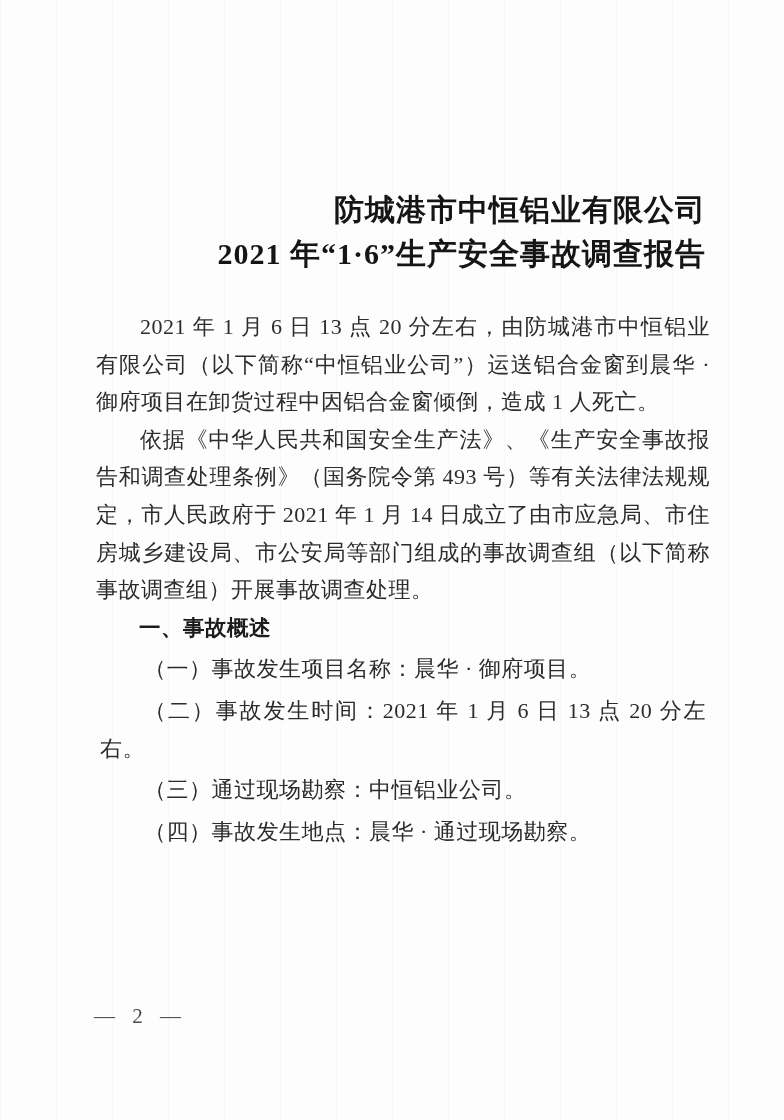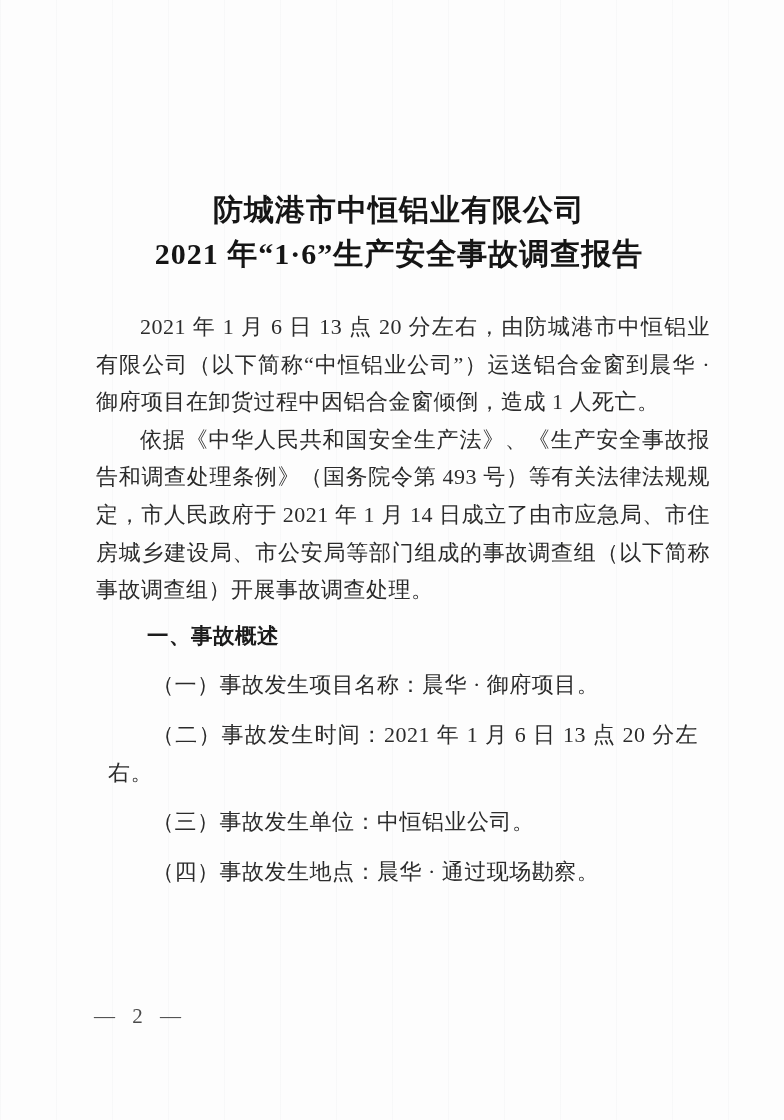--- a/index.html
+++ b/index.html
@@ -34,46 +34,47 @@
     width: 614px;
     text-align: center;
     font-weight: bold;
     color: #151515;
     font-size: 30px;
     line-height: 44px;
     letter-spacing: 1px;
   }
   .title-line {
     white-space: nowrap;
+    text-align: right;
   }
   .body-block {
     position: absolute;
     top: 308px;
     left: 96px;
     width: 614px;
     font-size: 22px;
     line-height: 37.6px;
     text-align: justify;
   }
   .para {
     margin: 0;
     text-indent: 2em;
     letter-spacing: 0.5px;
   }
   .section-heading {
-    margin: 8px;
+    margin: 0;
     text-indent: 2em;
     font-family: "DejaVu Sans", "Liberation Sans", sans-serif;
     font-weight: bold;
     font-size: 21.5px;
     color: #1c1c1c;
     letter-spacing: 0.5px;
   }
   .list-item {
-    margin: 12px;
+    margin: 4px;
     text-indent: 2em;
     letter-spacing: 0.5px;
   }
   .page-footer {
     position: absolute;
     left: 94px;
     top: 1004px;
     font-size: 21px;
     color: #4a4a4a;
     letter-spacing: 6px;
@@ -91,19 +92,19 @@
   </div>
 
   <div class="body-block">
     <p class="para">2021 年 1 月 6 日 13 点 20 分左右，由防城港市中恒铝业有限公司（以下简称“中恒铝业公司”）运送铝合金窗到晨华 · 御府项目在卸货过程中因铝合金窗倾倒，造成 1 人死亡。</p>
     <p class="para">依据《中华人民共和国安全生产法》、《生产安全事故报告和调查处理条例》（国务院令第 493 号）等有关法律法规规定，市人民政府于 2021 年 1 月 14 日成立了由市应急局、市住房城乡建设局、市公安局等部门组成的事故调查组（以下简称事故调查组）开展事故调查处理。</p>
 
     <p class="section-heading">一、事故概述</p>
 
     <p class="list-item">（一）事故发生项目名称：晨华 · 御府项目。</p>
     <p class="list-item">（二）事故发生时间：2021 年 1 月 6 日 13 点 20 分左右。</p>
-    <p class="list-item">（三）事故发生单位：中恒铝业公司。</p>
+    <p class="list-item">（三）通过现场勘察：中恒铝业公司。</p>
     <p class="list-item">（四）事故发生地点：晨华 · 通过现场勘察。</p>
   </div>
 
   <div class="page-footer">— 2 —</div>
 
 </div>
 
 </body></html>

